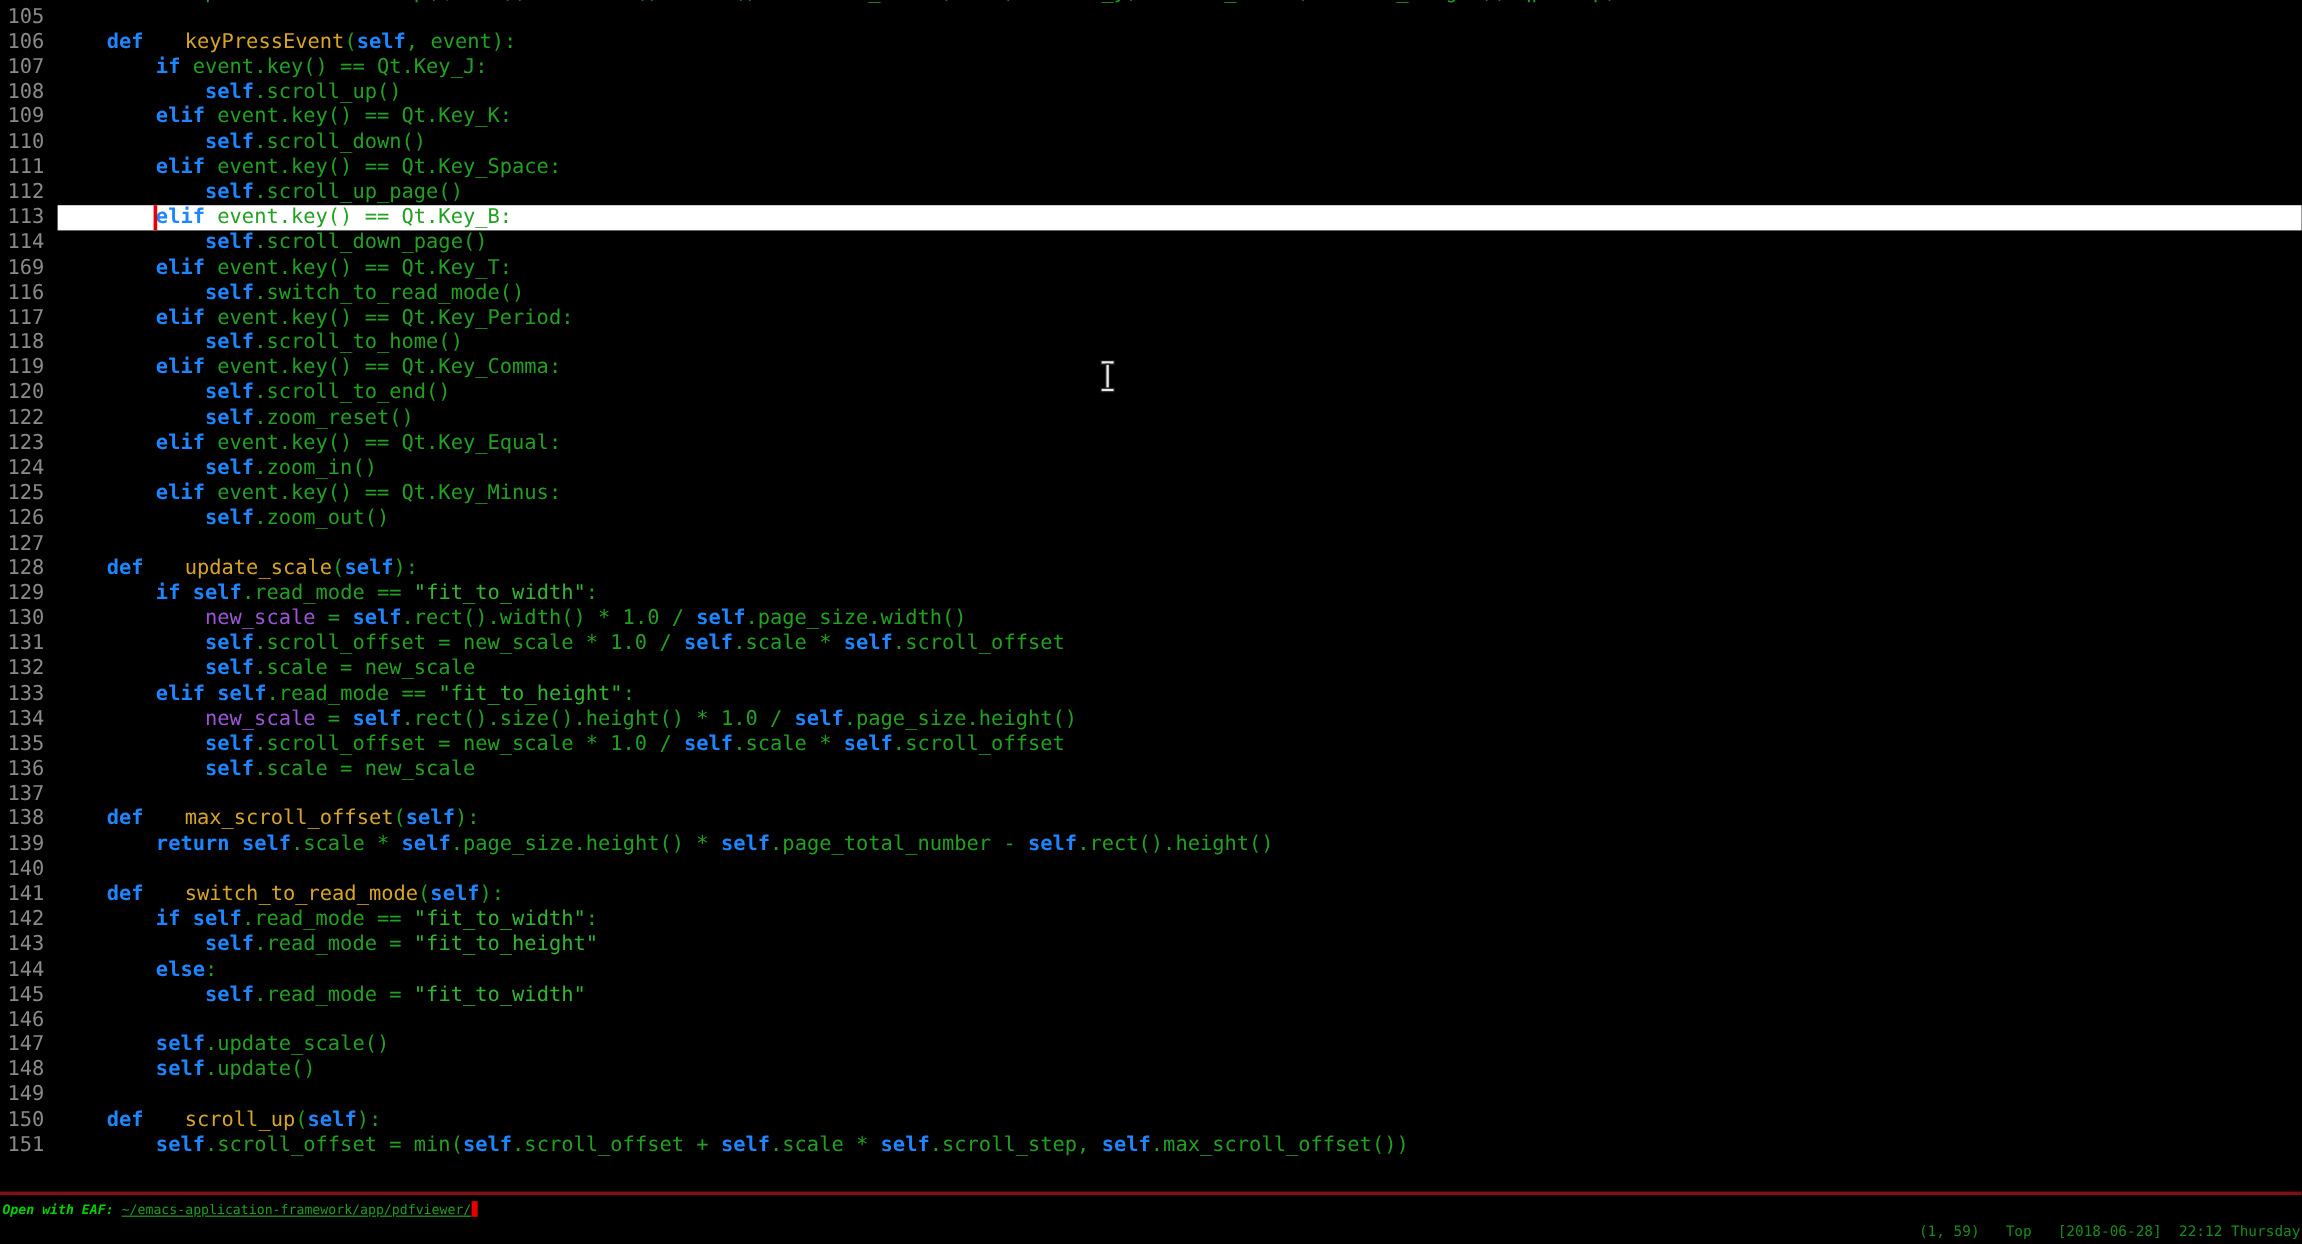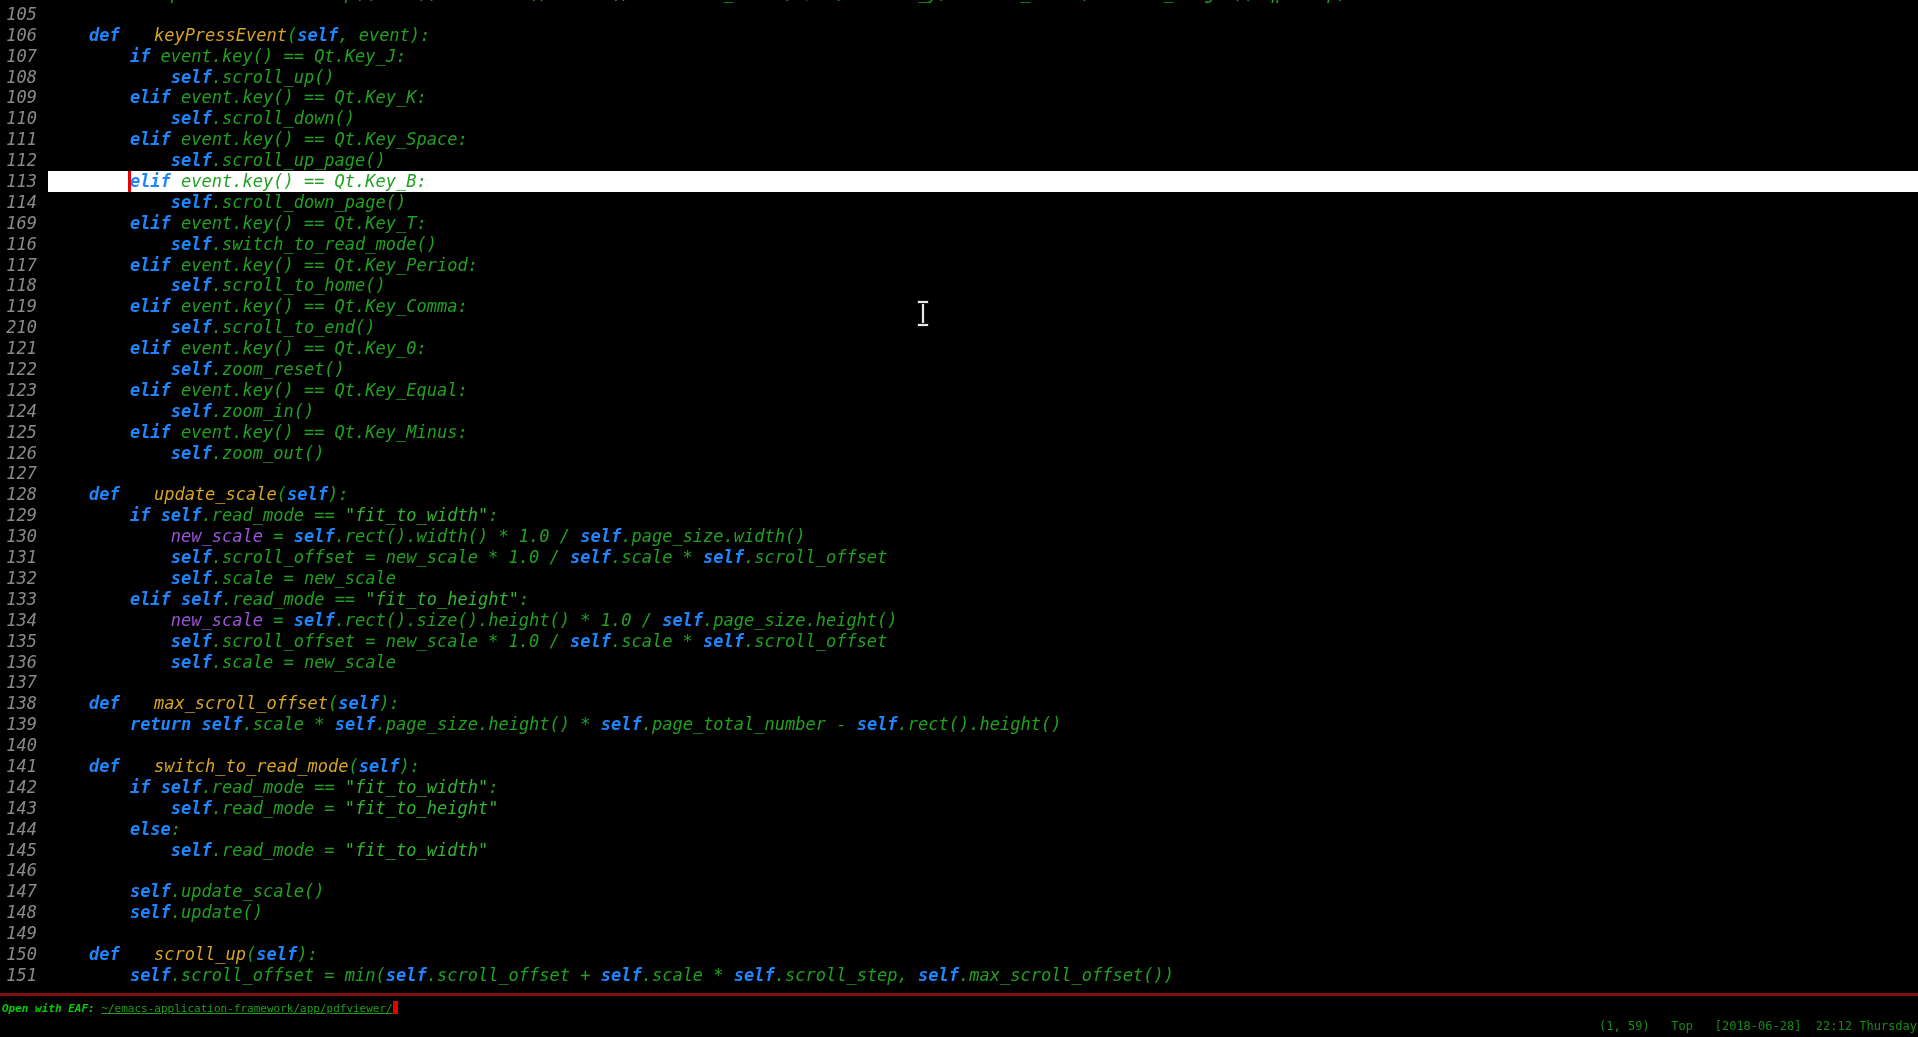--- a/index.html
+++ b/index.html
@@ -1,21 +1,21 @@
 <!DOCTYPE html>
 <html><head>
 <meta charset="utf-8">
 <style>
   html,body{margin:0;padding:0;background:#000;}
   body{width:1918px;height:1037px;overflow:hidden;position:relative;
        font-family:"DejaVu Sans Mono",monospace;}
   
   .code-area{position:absolute;left:0;top:-17px;right:0;
              font-size:17px;line-height:20.9px;}
-  .row{display:flex;height:20.9px;position:relative;font-style:italic;}
+  .row{display:flex;height:20.9px;position:relative;}
   .gut{flex:none;width:48px;padding-right:11px;box-sizing:border-box;
        text-align:right;color:#8a8a8a;white-space:pre;}
   .code{flex:1;white-space:pre;color:#22a022;overflow:hidden;}
   .row.hl .code{background:#ffffff;}
   .tok-k{color:#1e86ff;font-weight:bold;}
   .tok-f{color:#d8a525;margin-left:24px;}
   .tok-v{color:#9a55d8;}
   .tok-s{color:#33b533;}
   .bar-cursor{position:absolute;top:0;bottom:0;width:3px;background:#e60000;}
   
@@ -94,26 +94,22 @@
     </div>
     <div class="row">
       <span class="gut">118</span>
       <span class="code"><span>            </span><span class="tok-k">self</span><span>.scroll_to_home()</span></span>
     </div>
     <div class="row">
       <span class="gut">119</span>
       <span class="code"><span>        </span><span class="tok-k">elif</span><span> event.key() == Qt.Key_Comma:</span></span>
     </div>
     <div class="row">
-      <span class="gut">210</span>
+      <span class="gut">120</span>
       <span class="code"><span>            </span><span class="tok-k">self</span><span>.scroll_to_end()</span></span>
-    </div>
-    <div class="row">
-      <span class="gut">121</span>
-      <span class="code"><span>        </span><span class="tok-k">elif</span><span> event.key() == Qt.Key_0:</span></span>
     </div>
     <div class="row">
       <span class="gut">122</span>
       <span class="code"><span>            </span><span class="tok-k">self</span><span>.zoom_reset()</span></span>
     </div>
     <div class="row">
       <span class="gut">123</span>
       <span class="code"><span>        </span><span class="tok-k">elif</span><span> event.key() == Qt.Key_Equal:</span></span>
     </div>
     <div class="row">

